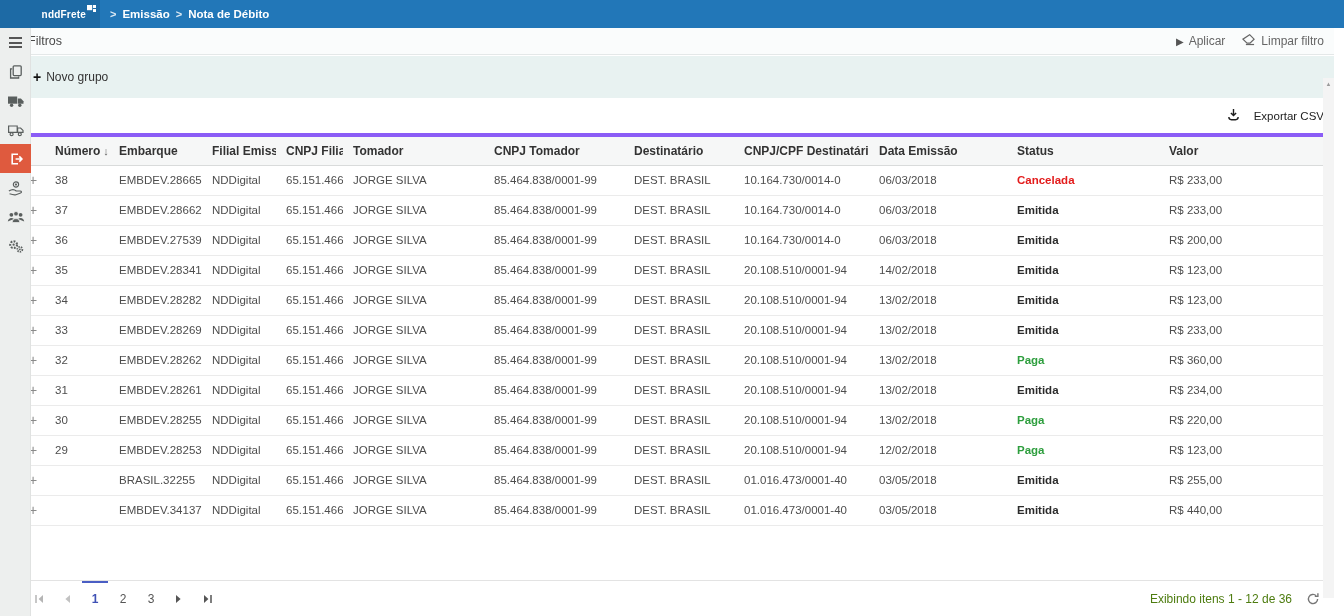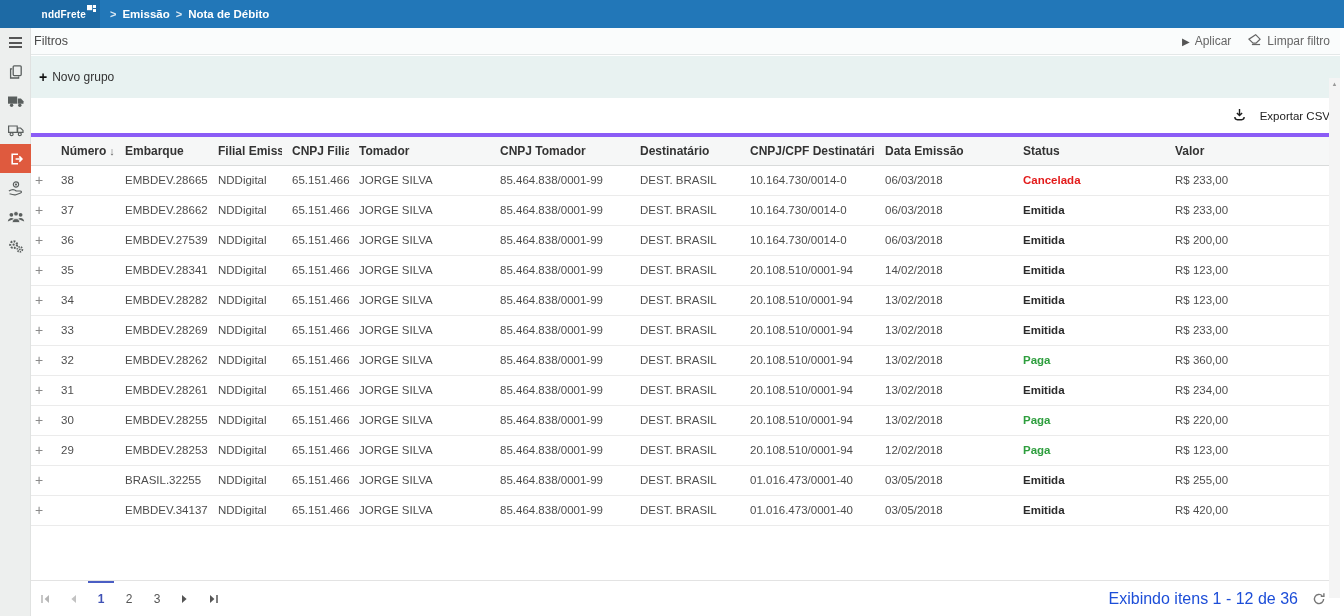--- a/index.html
+++ b/index.html
@@ -29,21 +29,21 @@
   .sidebar { position:absolute; left:0; top:28px; width:31px; height:588px;
     background:#edefee; border-right:1px solid #e0e2e1; z-index:20; }
   .side-item { width:31px; height:29px; display:flex; align-items:center;
     justify-content:center; cursor:pointer; }
   .side-item svg { display:block; }
   .side-item.active { background:#df5a3e; }
   .menu-bars { display:flex; flex-direction:column; gap:2.5px; }
   .menu-bars i { width:13px; height:2px; background:#555; display:block; }
 
   
-  .main { position:absolute; left:27px; top:28px; width:1313px; height:588px; }
+  .main { position:absolute; left:21px; top:28px; width:1313px; height:588px; }
 
   .filters-bar { position:absolute; left:0; top:0; width:1313px; height:27px;
     background:#fafcfc; border-bottom:1px solid #e4e8e8; display:flex; align-items:center; }
   .filters-title { font-size:12.5px; color:#4a4a4a; margin-left:7px; }
   .filters-actions { margin-left:auto; display:flex; align-items:center; gap:16px;
     margin-right:10px; }
   .filter-action { display:flex; align-items:center; gap:5px; font-size:12px;
     color:#666; cursor:pointer; }
   .play-glyph { font-size:10px; color:#555; }
 
@@ -85,21 +85,21 @@
   .pager-nav { display:flex; align-items:center; gap:4px; margin-left:6px; }
   .pg-btn { width:24px; height:26px; display:flex; align-items:center;
     justify-content:center; cursor:pointer; }
   .pg-num { width:24px; height:34px; display:flex; align-items:center; justify-content:center;
     font-size:12px; color:#555; cursor:pointer; position:relative; }
   .pg-num.active { color:#3f51b5; font-weight:bold; }
   .pg-num.active::before { content:""; position:absolute; top:-1px; left:-1px; right:-1px;
     height:2px; background:#4a5ec4; }
   .pager-right { margin-left:auto; display:flex; align-items:center; gap:14px;
     margin-right:14px; }
-  .pager-summary { font-size:16px; color:#1d4ed8; }
+  .pager-summary { font-size:12px; color:#4d7c0f; }
   .refresh-btn { cursor:pointer; display:flex; }
 </style>
 </head>
 <body>
 
 <div class="topbar">
   <div class="logo-box">
     <span class="logo-text">nddFrete</span>
     <span class="logo-mark">
       <svg width="9" height="9" viewBox="0 0 9 9">
@@ -437,21 +437,21 @@
       <td></td>
       <td>EMBDEV.34137</td>
       <td>NDDigital</td>
       <td>65.151.466/000...</td>
       <td>JORGE SILVA</td>
       <td>85.464.838/0001-99</td>
       <td>DEST. BRASIL</td>
       <td>01.016.473/0001-40</td>
       <td>03/05/2018</td>
       <td class="status-cell" style="color: rgb(43, 43, 43);">Emitida</td>
-      <td>R$ 420,00</td>
+      <td>R$ 440,00</td>
     </tr>
   </tbody>
     </table>
   </div>
 
   <div class="vscroll">
     <div class="up">▲</div>
   </div>
 
   <div class="pager">

